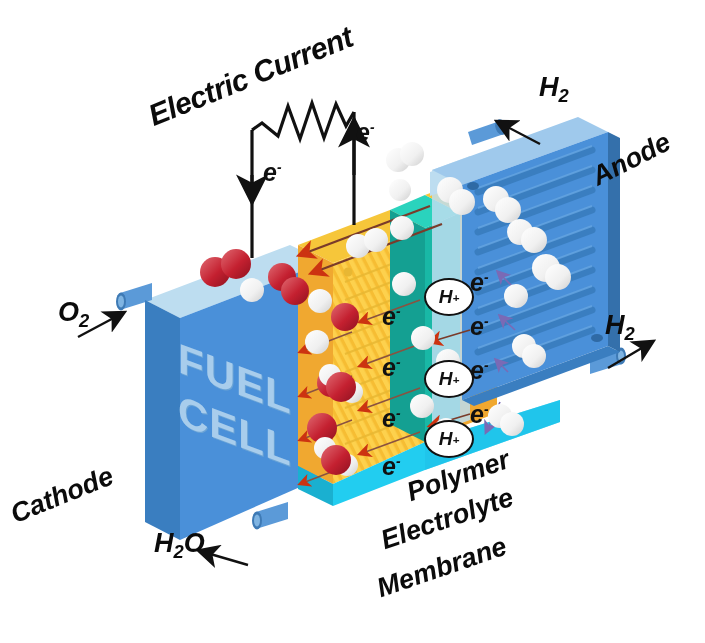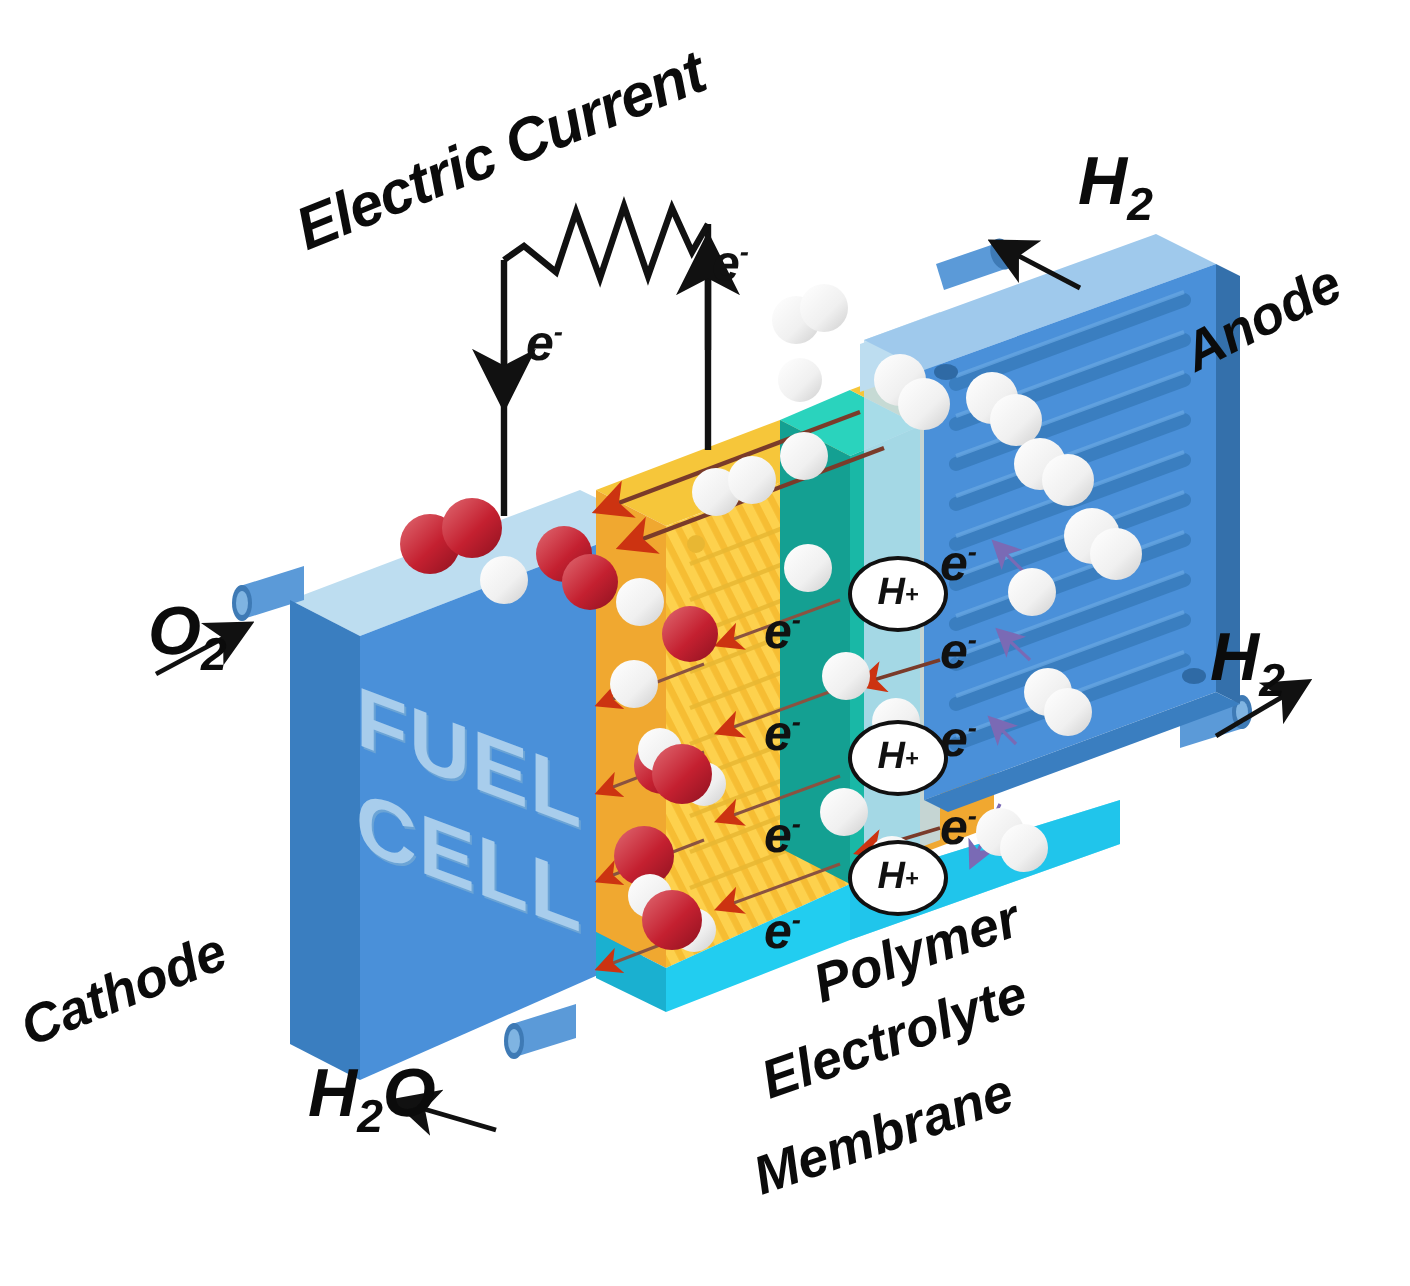--- a/index.html
+++ b/index.html
@@ -3,21 +3,21 @@
 <meta charset="utf-8">
 <style>
   html,body{margin:0;padding:0;background:#ffffff;}
   body{width:705px;height:643px;overflow:hidden;font-family:"Liberation Sans",sans-serif;}
   #stage{position:relative;width:705px;height:643px;background:#fff;}
   #stage svg{position:absolute;left:0;top:0;}
   .lbl{position:absolute;font-family:"Liberation Sans",sans-serif;font-weight:bold;font-style:italic;color:#0b0b0b;white-space:nowrap;}
   .lbl sub{font-size:.68em;font-style:italic;}
   .big{font-size:30px;letter-spacing:-0.5px;}
   .med{font-size:27px;}
-  .gas{font-size:34px;}
+  .gas{font-size:27px;}
   .e{position:absolute;font-family:"Liberation Sans",sans-serif;font-weight:bold;font-style:italic;font-size:25px;color:#111;}
   .e sup{font-size:.55em;vertical-align:super;}
   .hplus{position:absolute;width:46px;height:34px;border-radius:50%;background:#ffffff;border:2.5px solid #111;
          display:flex;align-items:center;justify-content:center;
          font-family:"Liberation Sans",sans-serif;font-weight:bold;font-style:italic;font-size:19px;color:#111;}
   .hplus sup{font-size:.62em;vertical-align:super;}
   .fc{position:absolute;font-family:"Liberation Sans",sans-serif;font-weight:bold;font-style:normal;
       font-size:42px;color:#a8cdec;letter-spacing:1px;text-shadow:1px 1px 0 #6ba4d6;}
 </style>
 </head>
@@ -261,21 +261,21 @@
   </g>
 
 </svg>
 
 <div class="lbl big" style="left:150px;top:100px;transform:rotate(-22deg);transform-origin:left center;">Electric Current</div>
 
 <div class="lbl med" style="left:594px;top:163px;transform:rotate(-27deg);transform-origin:left center;">Anode</div>
 
 <div class="lbl med" style="left:12px;top:500px;transform:rotate(-22deg);transform-origin:left center;">Cathode</div>
 
-<div class="lbl gas" style="left:74px;top:297px;">
+<div class="lbl gas" style="left:58px;top:297px;">
   <span>O</span><sub>2</sub>
 </div>
 
 <div class="lbl gas" style="left:539px;top:72px;">
   <span>H</span><sub>2</sub>
 </div>
 
 <div class="lbl gas" style="left:605px;top:310px;">
   <span>H</span><sub>2</sub>
 </div>

